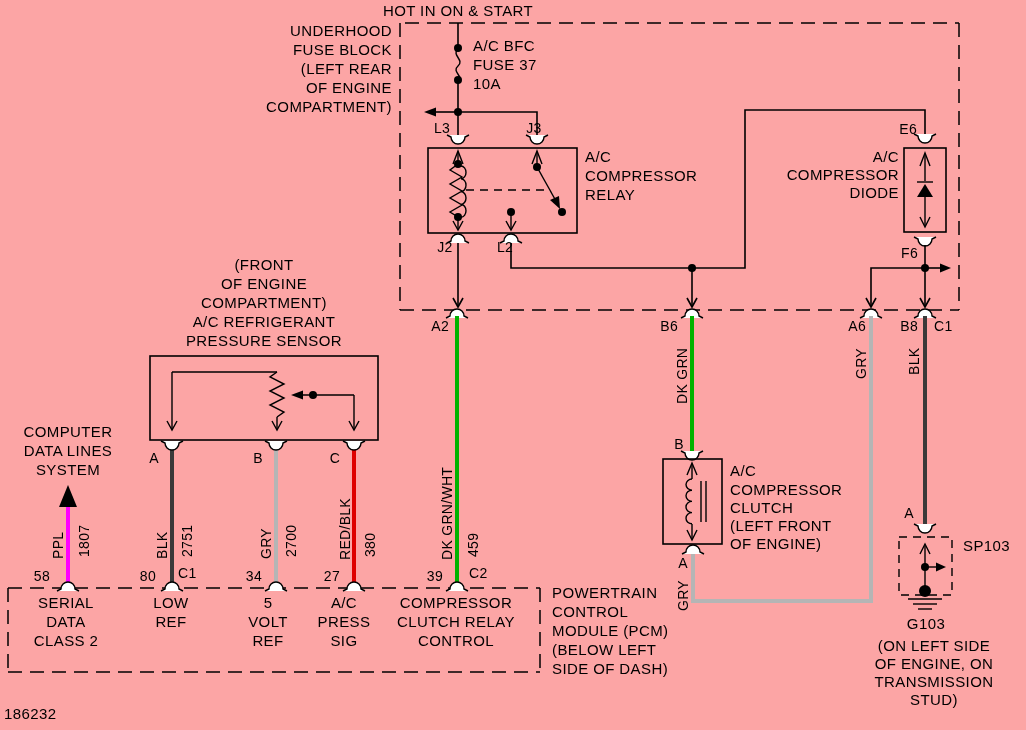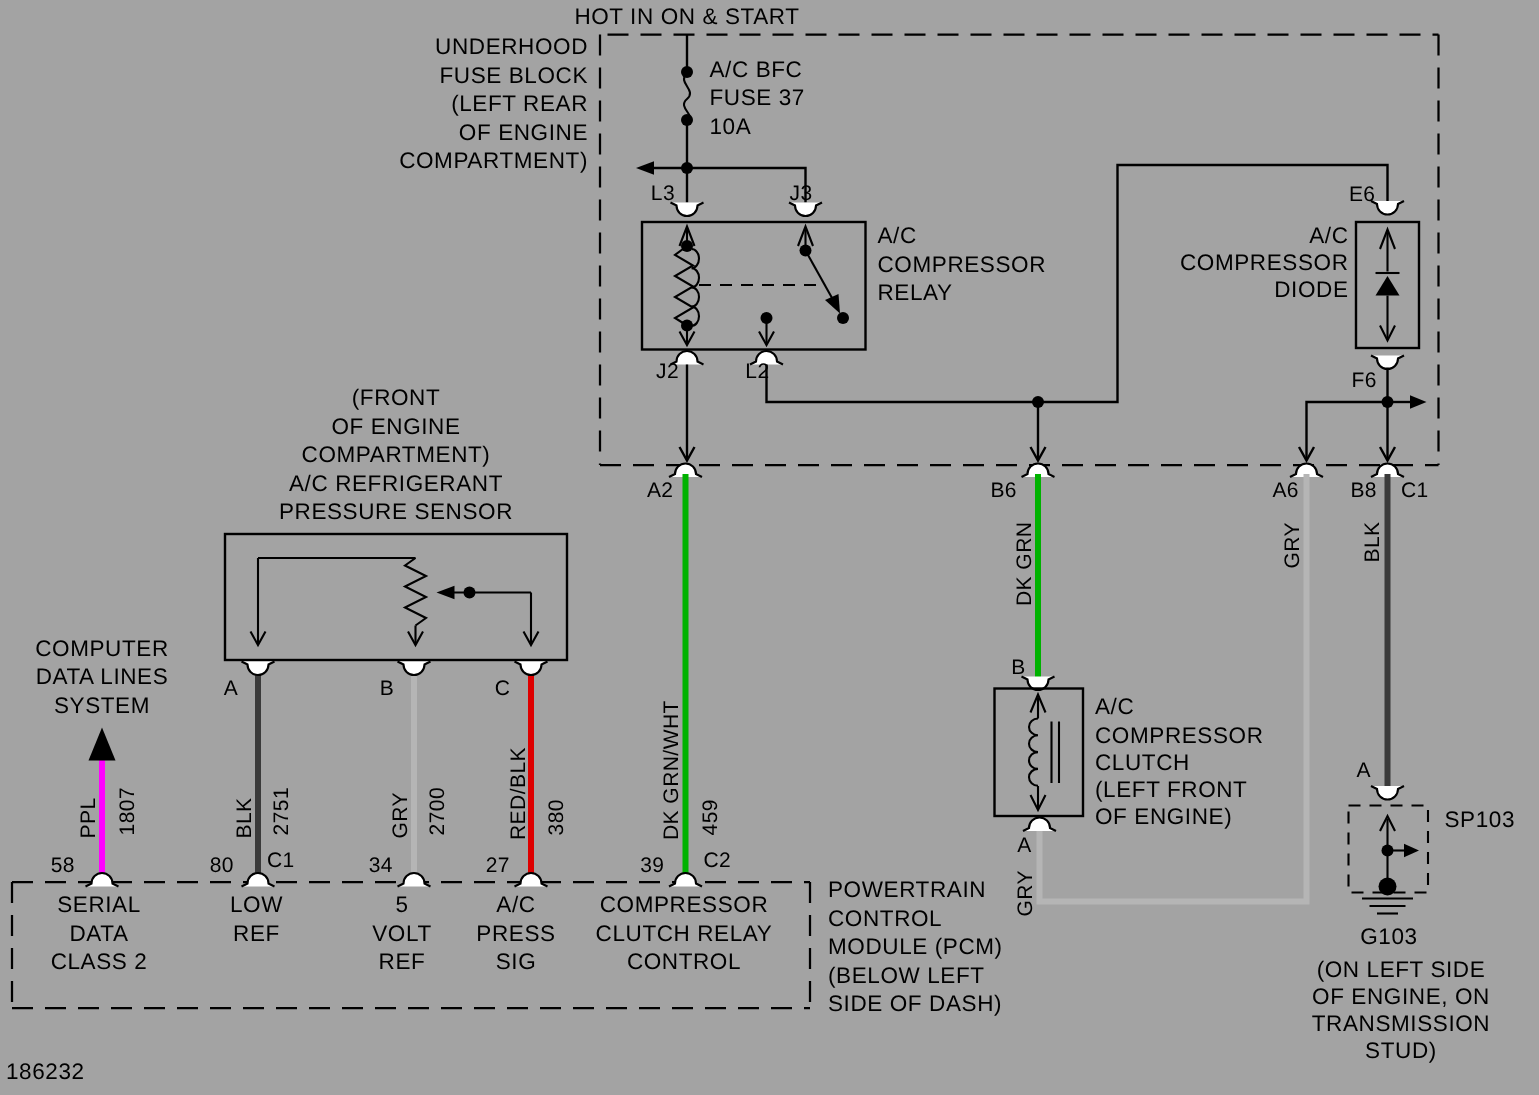--- a/index.html
+++ b/index.html
@@ -1,16 +1,16 @@
 <!DOCTYPE html>
 <html><head>
 <meta charset="utf-8">
 <style>
   html,body{margin:0;padding:0;background:#fff;}
-  .wrap{width:1026px;height:730px;position:relative;background:#a3a3a3;}
+  .wrap{width:1026px;height:730px;position:relative;background:#fca5a5;}
   text{font-family:"Liberation Sans","DejaVu Sans",sans-serif;fill:#000;}
   .t{font-size:15px;letter-spacing:.4px;}
   .t14{font-size:14px;letter-spacing:.3px;}
   .k{stroke:#000;stroke-width:1.6;fill:none;}
   .k13{stroke:#000;stroke-width:1.4;fill:none;}
   .bump{stroke:#000;stroke-width:1.4;fill:#fff;}
   .dot{fill:#000;stroke:none;}
   .fill{fill:#000;stroke:none;}
   .wire{fill:none;stroke-width:4;}
   .dashbox{stroke:#000;stroke-width:1.5;fill:none;stroke-dasharray:14 8;}

